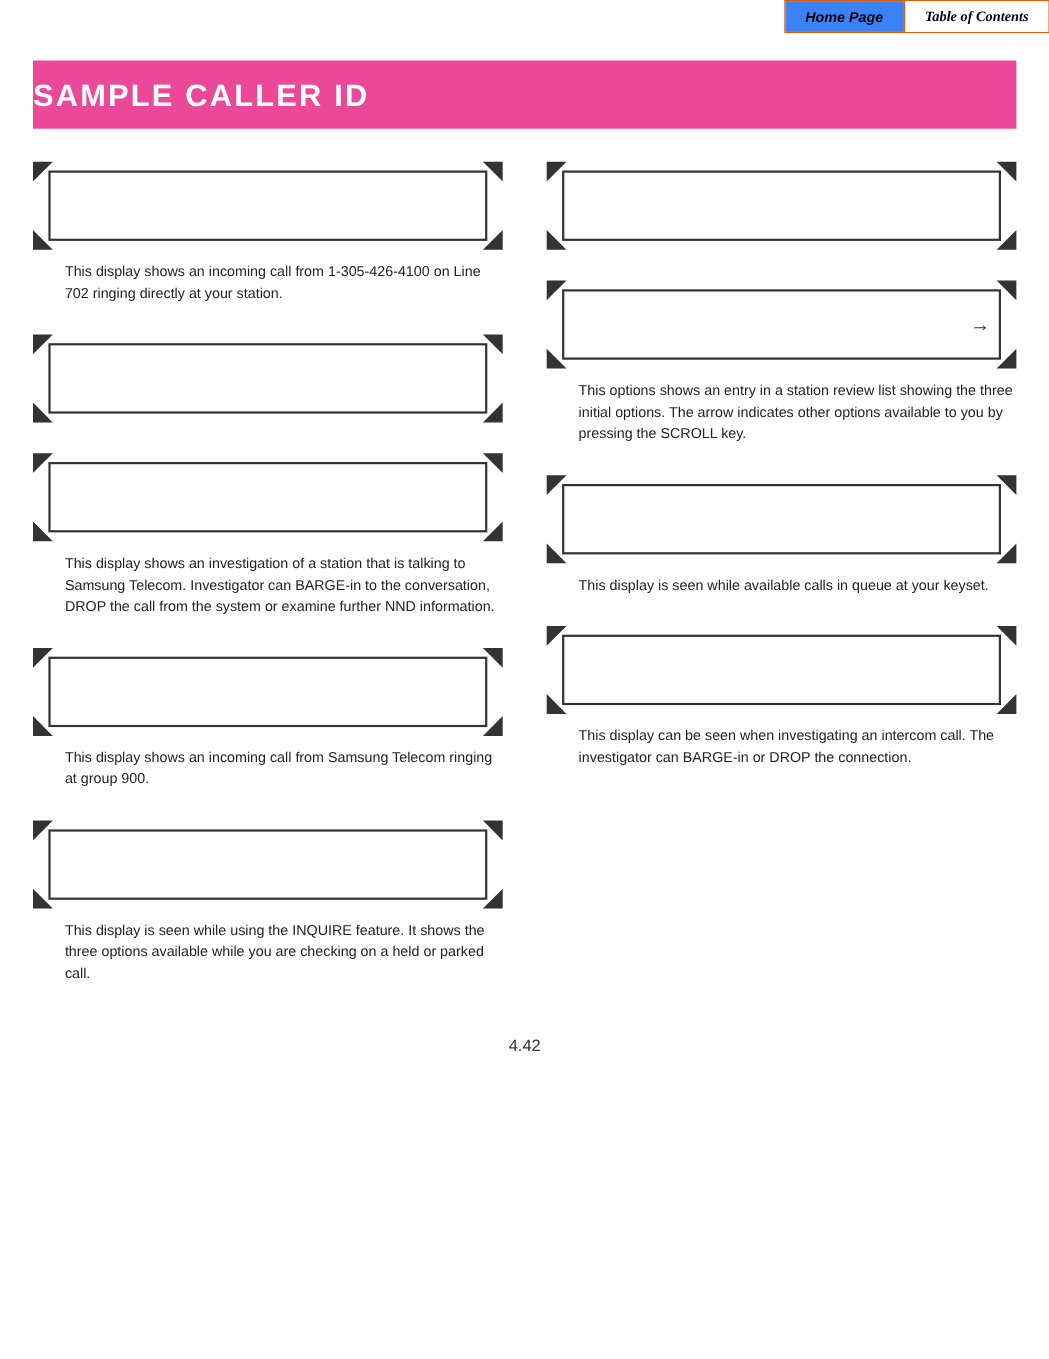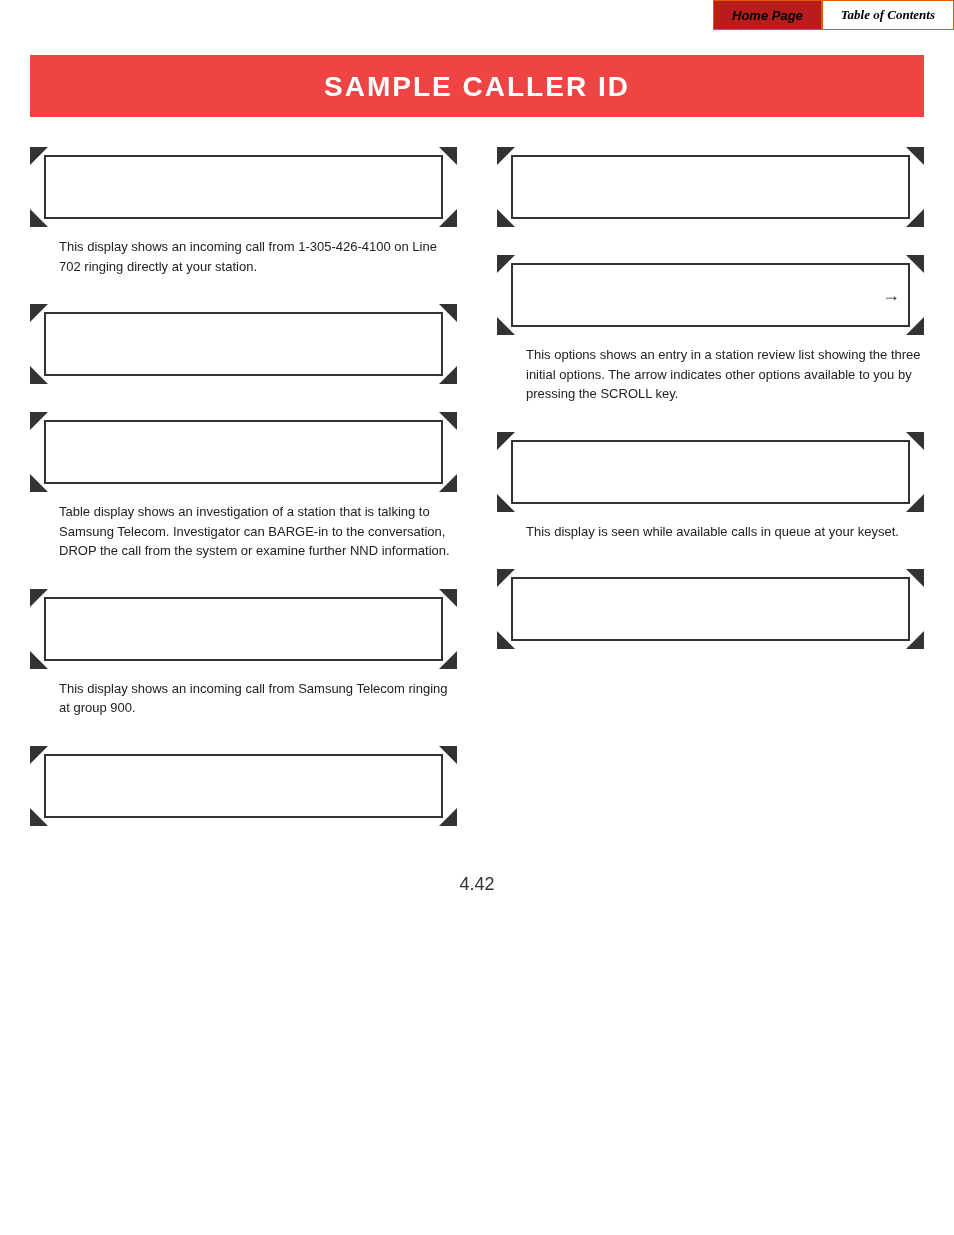--- a/index.html
+++ b/index.html
@@ -20,38 +20,37 @@
       right: 0;
       display: flex;
       border: 1.5px solid #e05a00;
     }
     .top-nav-item {
       padding: 6px 18px;
       font-size: 13px;
       font-weight: bold;
       font-style: italic;
       border: none;
-      background: #b91c1c;
+      background: #3b82f6;
       cursor: pointer;
     }
     .top-nav-item.active {
       background: #fff;
       color: #000;
       font-family: Liberation Serif, serif;
     }
     .top-nav-divider {
       width: 2px;
       background: #e05a00;
     }
 
     
     .page-title-banner {
       margin: 55px 30px 0 30px;
-      background: #ef4444;
-      text-align: center;
+      background: #ec4899;
       padding: 16px 0 14px 0;
     }
     .page-title-banner h1 {
       color: #fff;
       font-size: 28px;
       font-weight: 900;
       letter-spacing: 2px;
       text-transform: uppercase;
     }
 
@@ -129,21 +128,21 @@
       line-height: 1.5;
       color: #222;
       margin-left: 29px;
     }
 
     
     .page-number {
       text-align: center;
       margin-top: 20px;
       margin-bottom: 20px;
-      font-size: 18px;
+      font-size: 15px;
       color: #333;
     }
   </style>
 </head>
 <body>
 
 <nav class="top-nav">
   <button class="top-nav-item">Home Page</button>
   <div class="top-nav-divider"></div>
   <button class="top-nav-item active">Table of Contents</button>
@@ -179,21 +178,21 @@
     </div>
 
     <div class="display-block">
       <div class="display-screen">
         <div class="corner corner-tl"></div>
         <div class="corner corner-tr"></div>
         <div class="corner corner-bl"></div>
         <div class="corner corner-br"></div>
         <div class="screen-inner"></div>
       </div>
-      <p class="display-desc">Table display shows an investigation of a station that is talking to Samsung Telecom. Investigator can BARGE-in to the conversation, DROP the call from the system or examine further NND information.</p>
+      <p class="display-desc">This display shows an investigation of a station that is talking to Samsung Telecom. Investigator can BARGE-in to the conversation, DROP the call from the system or examine further NND information.</p>
     </div>
 
     <div class="display-block">
       <div class="display-screen">
         <div class="corner corner-tl"></div>
         <div class="corner corner-tr"></div>
         <div class="corner corner-bl"></div>
         <div class="corner corner-br"></div>
         <div class="screen-inner"></div>
       </div>
@@ -201,20 +200,21 @@
     </div>
 
     <div class="display-block">
       <div class="display-screen">
         <div class="corner corner-tl"></div>
         <div class="corner corner-tr"></div>
         <div class="corner corner-bl"></div>
         <div class="corner corner-br"></div>
         <div class="screen-inner"></div>
       </div>
+      <p class="display-desc">This display is seen while using the INQUIRE feature. It shows the three options available while you are checking on a held or parked call.</p>
     </div>
 
   </div>
 
   <div>
 
     <div class="display-block">
       <div class="display-screen">
         <div class="corner corner-tl"></div>
         <div class="corner corner-tr"></div>
@@ -249,19 +249,20 @@
     </div>
 
     <div class="display-block">
       <div class="display-screen">
         <div class="corner corner-tl"></div>
         <div class="corner corner-tr"></div>
         <div class="corner corner-bl"></div>
         <div class="corner corner-br"></div>
         <div class="screen-inner"></div>
       </div>
+      <p class="display-desc">This display can be seen when investigating an intercom call. The investigator can BARGE-in or DROP the connection.</p>
     </div>
 
   </div>
 
 </div>
 
 <div class="page-number">4.42</div>
 
 </body></html>

